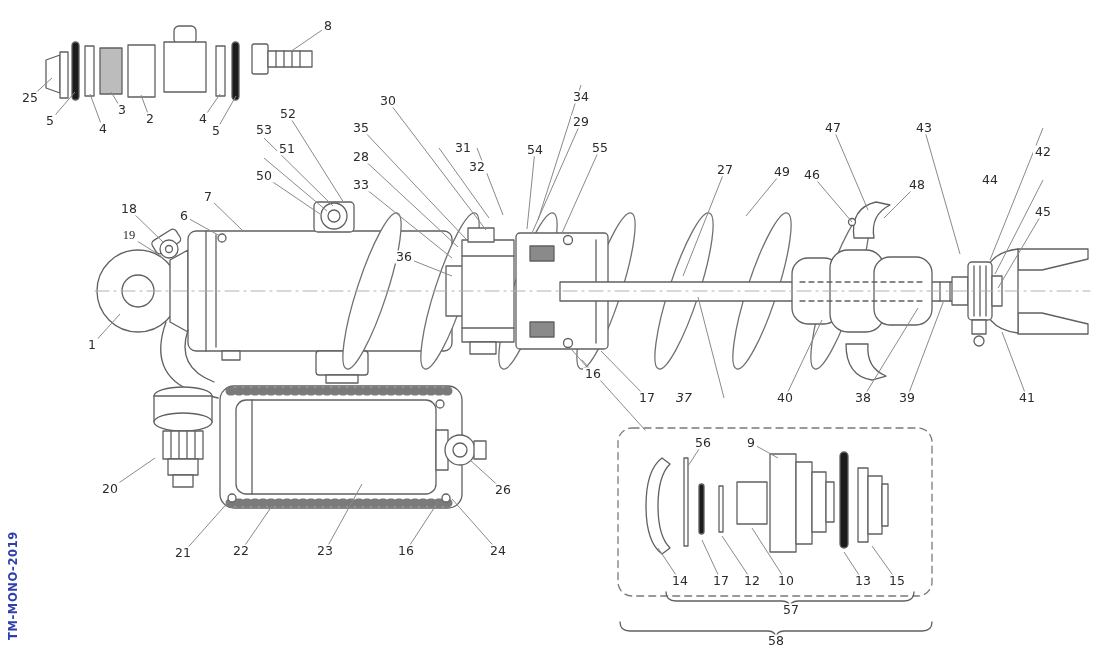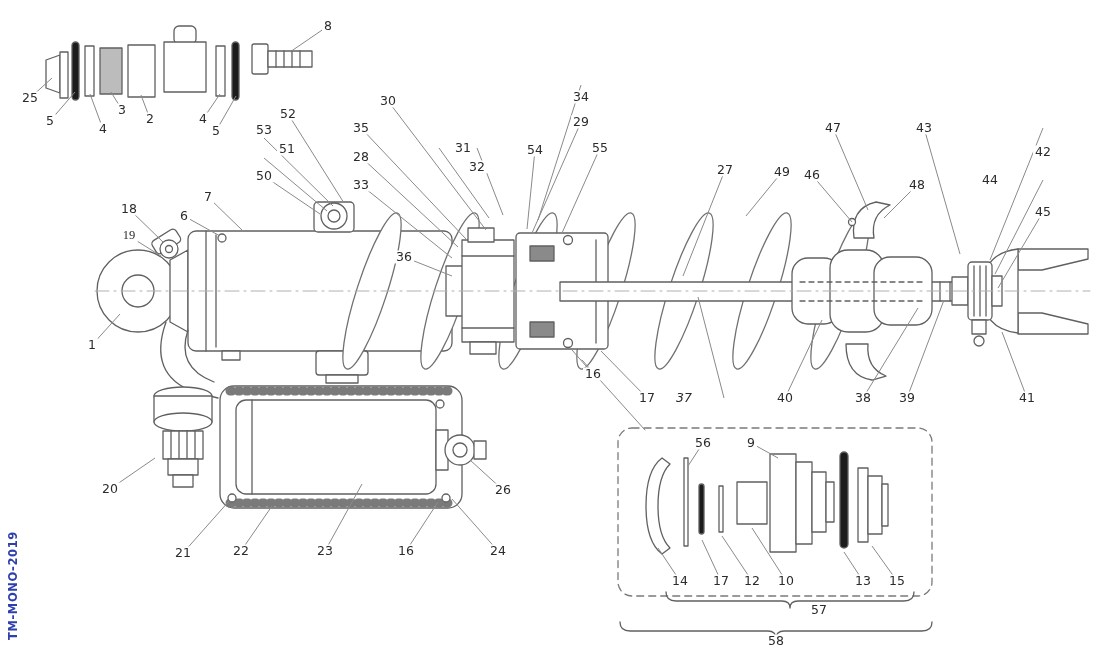--- a/index.html
+++ b/index.html
@@ -313,15 +313,15 @@
     <div class="callout" style="left: 907px; top: 398px;">39</div>
     <div class="callout" style="left: 1027px; top: 398px;">41</div>
     <div class="callout" style="left: 703px; top: 443px;">56</div>
     <div class="callout" style="left: 751px; top: 443px;">9</div>
     <div class="callout" style="left: 680px; top: 581px;">14</div>
     <div class="callout" style="left: 721px; top: 581px;">17</div>
     <div class="callout" style="left: 752px; top: 581px; text-align: center;">12</div>
     <div class="callout" style="left: 786px; top: 581px;">10</div>
     <div class="callout" style="left: 863px; top: 581px;">13</div>
     <div class="callout" style="left: 897px; top: 581px;">15</div>
-    <div class="callout" style="left: 819px; top: 610px;">57</div>
+    <div class="callout" style="left: 791px; top: 610px;">57</div>
     <div class="callout" style="left: 776px; top: 641px;">58</div>
   </div>
 
 </body></html>

